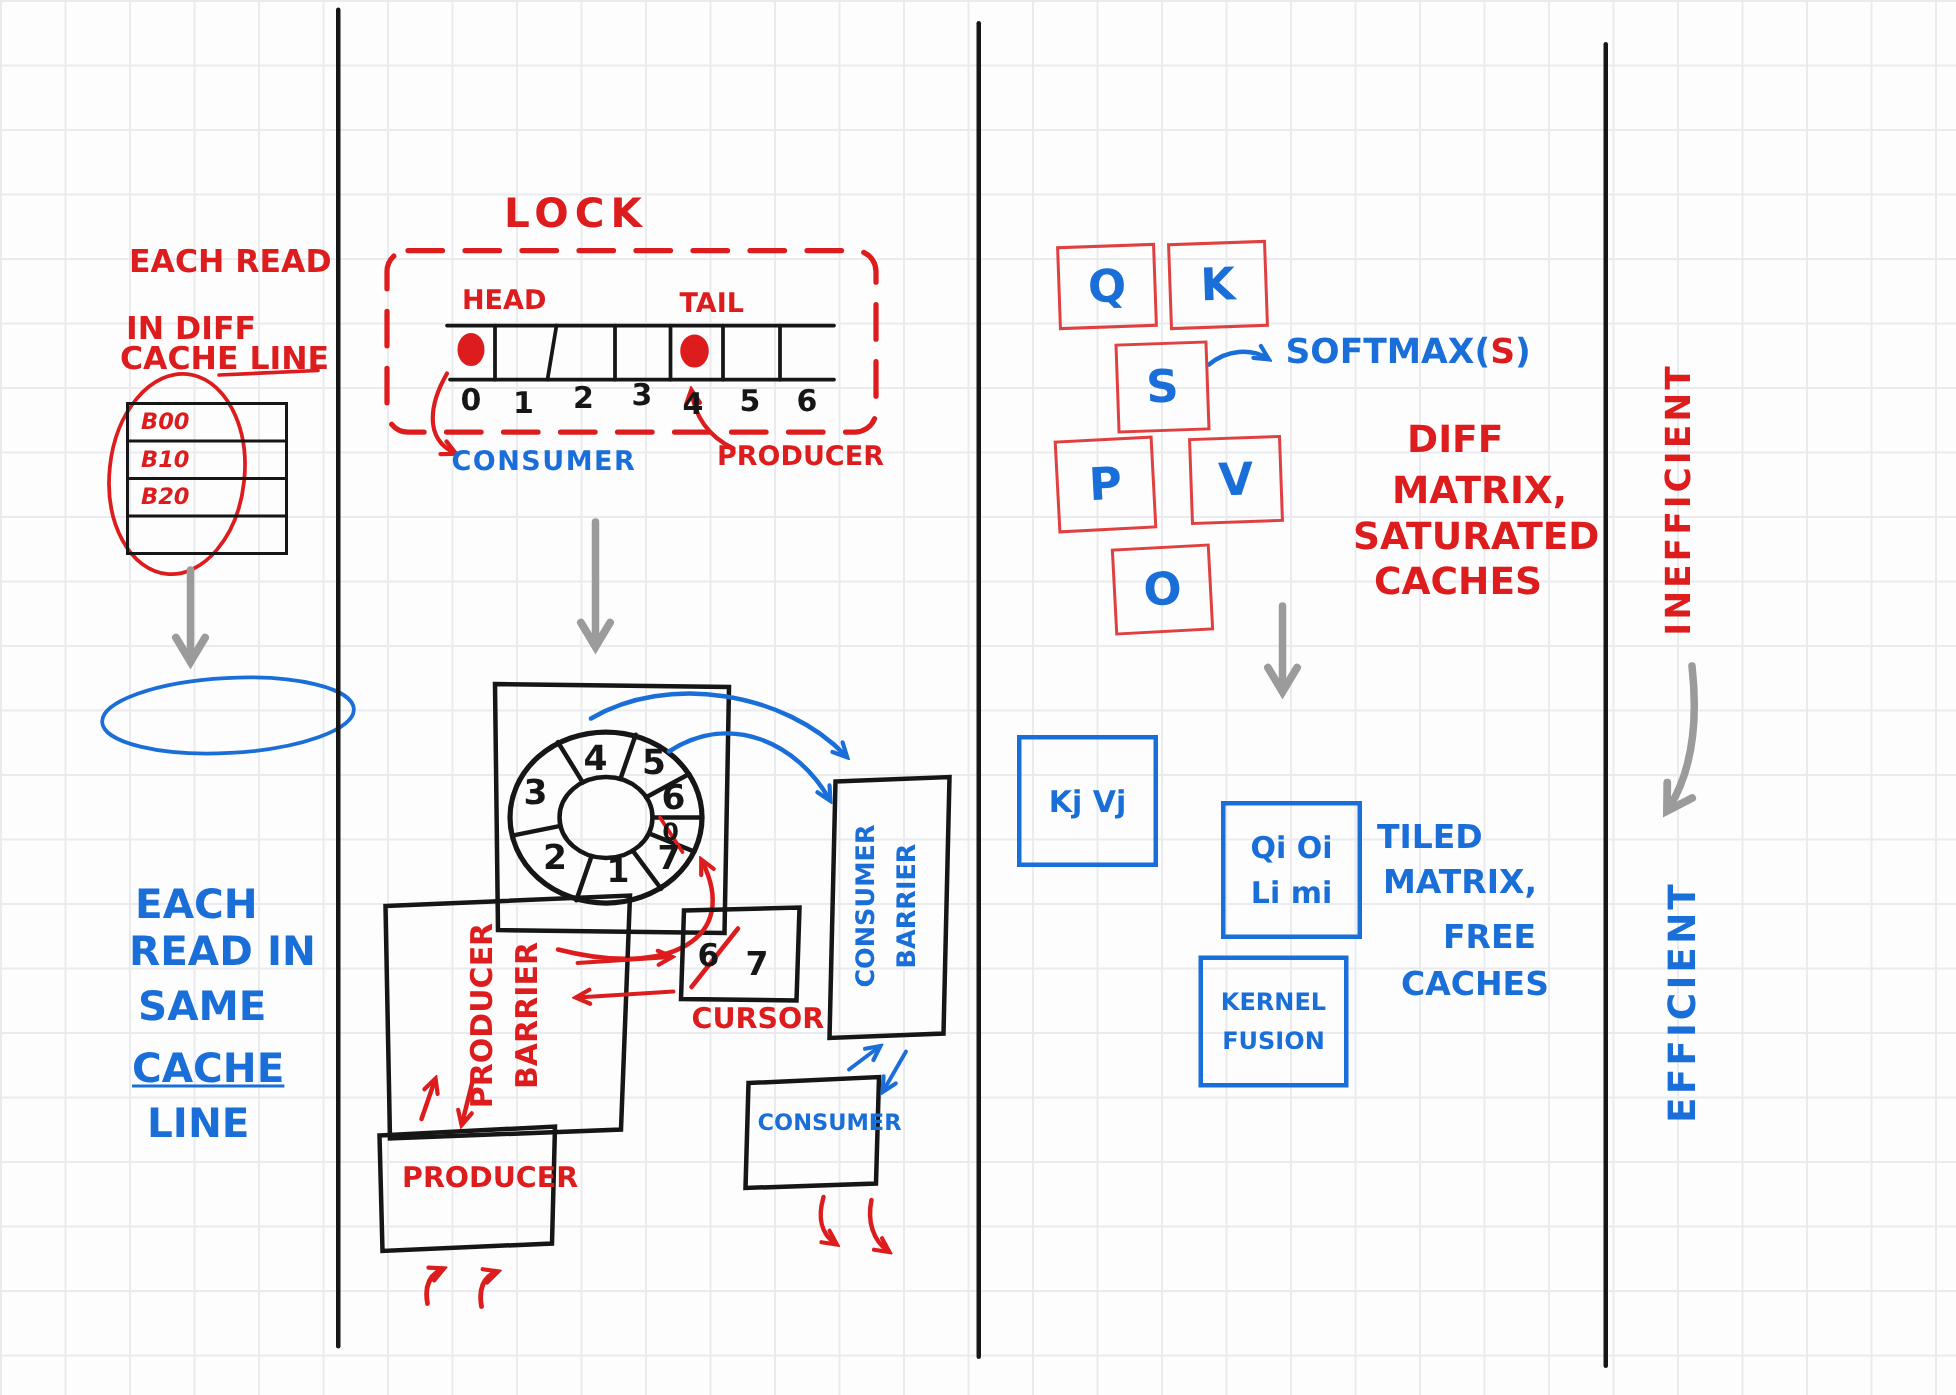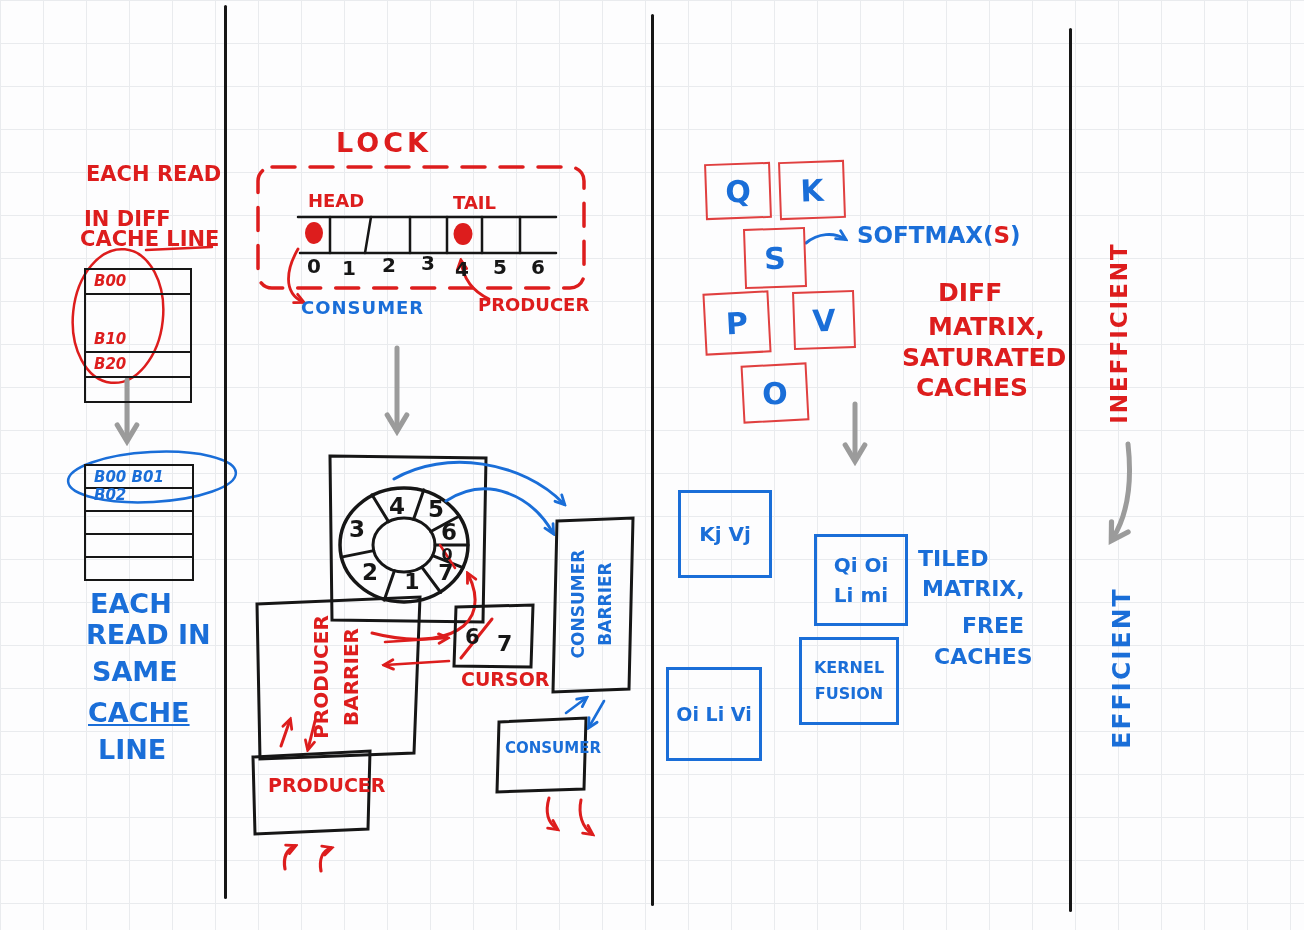--- a/index.html
+++ b/index.html
@@ -105,32 +105,25 @@
   <div class="divider" style="left:224px;top:5px;height:894px;"></div>
   <div class="divider" style="left:651px;top:14px;height:892px;"></div>
   <div class="divider" style="left:1069px;top:28px;height:884px;"></div>
 
   <div class="t red" style="left:86px;top:163px;font-size:21px;">EACH READ</div>
   <div class="t red" style="left:84px;top:208px;font-size:21px;">IN DIFF</div>
   <div class="t red" style="left:80px;top:228px;font-size:21px;">CACHE LINE</div>
 
   <div class="htable" style="left:84px;top:268px;width:104px;">
     <div class="trow red" style="height:21px;">B00</div>
-    <div class="trow red" style="height:21px;margin-top:33px;">B10</div>
+    <div class="trow red" style="height:21px;">B10</div>
     <div class="trow red" style="height:21px;">B20</div>
     <div class="trow" style="height:21px;"></div>
   </div>
 
-  <div class="htable" style="left:84px;top:464px;width:106px;">
-    <div class="trow blue" style="height:19px;">B00 B01 B02</div>
-    <div class="trow" style="height:19px;"></div>
-    <div class="trow" style="height:19px;"></div>
-    <div class="trow" style="height:19px;"></div>
-    <div class="trow" style="height:19px;"></div>
-  </div>
 
   <div class="t blue" style="left:90px;top:589px;font-size:27px;">EACH</div>
   <div class="t blue" style="left:86px;top:620px;font-size:27px;">READ IN</div>
   <div class="t blue" style="left:92px;top:657px;font-size:27px;">SAME</div>
   <div class="t blue" style="left:88px;top:698px;font-size:27px;text-decoration:underline;">CACHE</div>
   <div class="t blue" style="left:98px;top:735px;font-size:27px;">LINE</div>
 
   <div class="t red" style="left:336px;top:128px;font-size:27px;letter-spacing:4px;">LOCK</div>
   <div class="t red" style="left:308px;top:191px;font-size:18px;">HEAD</div>
   <div class="t red" style="left:453px;top:193px;font-size:18px;">TAIL</div>
@@ -212,20 +205,17 @@
   <div class="t blue" style="left:918px;top:547px;font-size:22px;">TILED</div>
   <div class="t blue" style="left:922px;top:577px;font-size:22px;">MATRIX,</div>
   <div class="t blue" style="left:930px;top:614px;font-size:22px;margin-left:32px;">FREE</div>
   <div class="t blue" style="left:934px;top:645px;font-size:22px;">CACHES</div>
 
   <div class="bbox" style="left:799px;top:637px;width:94px;height:82px;font-size:16px;line-height:1.6;">
     <div>KERNEL</div>
     <div>FUSION</div>
   </div>
 
-  <div class="bbox" style="left:666px;top:667px;width:90px;height:88px;font-size:19px;">
-    <span>Oi Li Vi</span>
-    </div>
 
   <div class="t red vert" style="left:1120px;top:333px;font-size:23px;">INEFFICIENT</div>
   <div class="t blue vert" style="left:1122px;top:668px;font-size:25px;">EFFICIENT</div>
 
 </div>
 
 </body></html>

